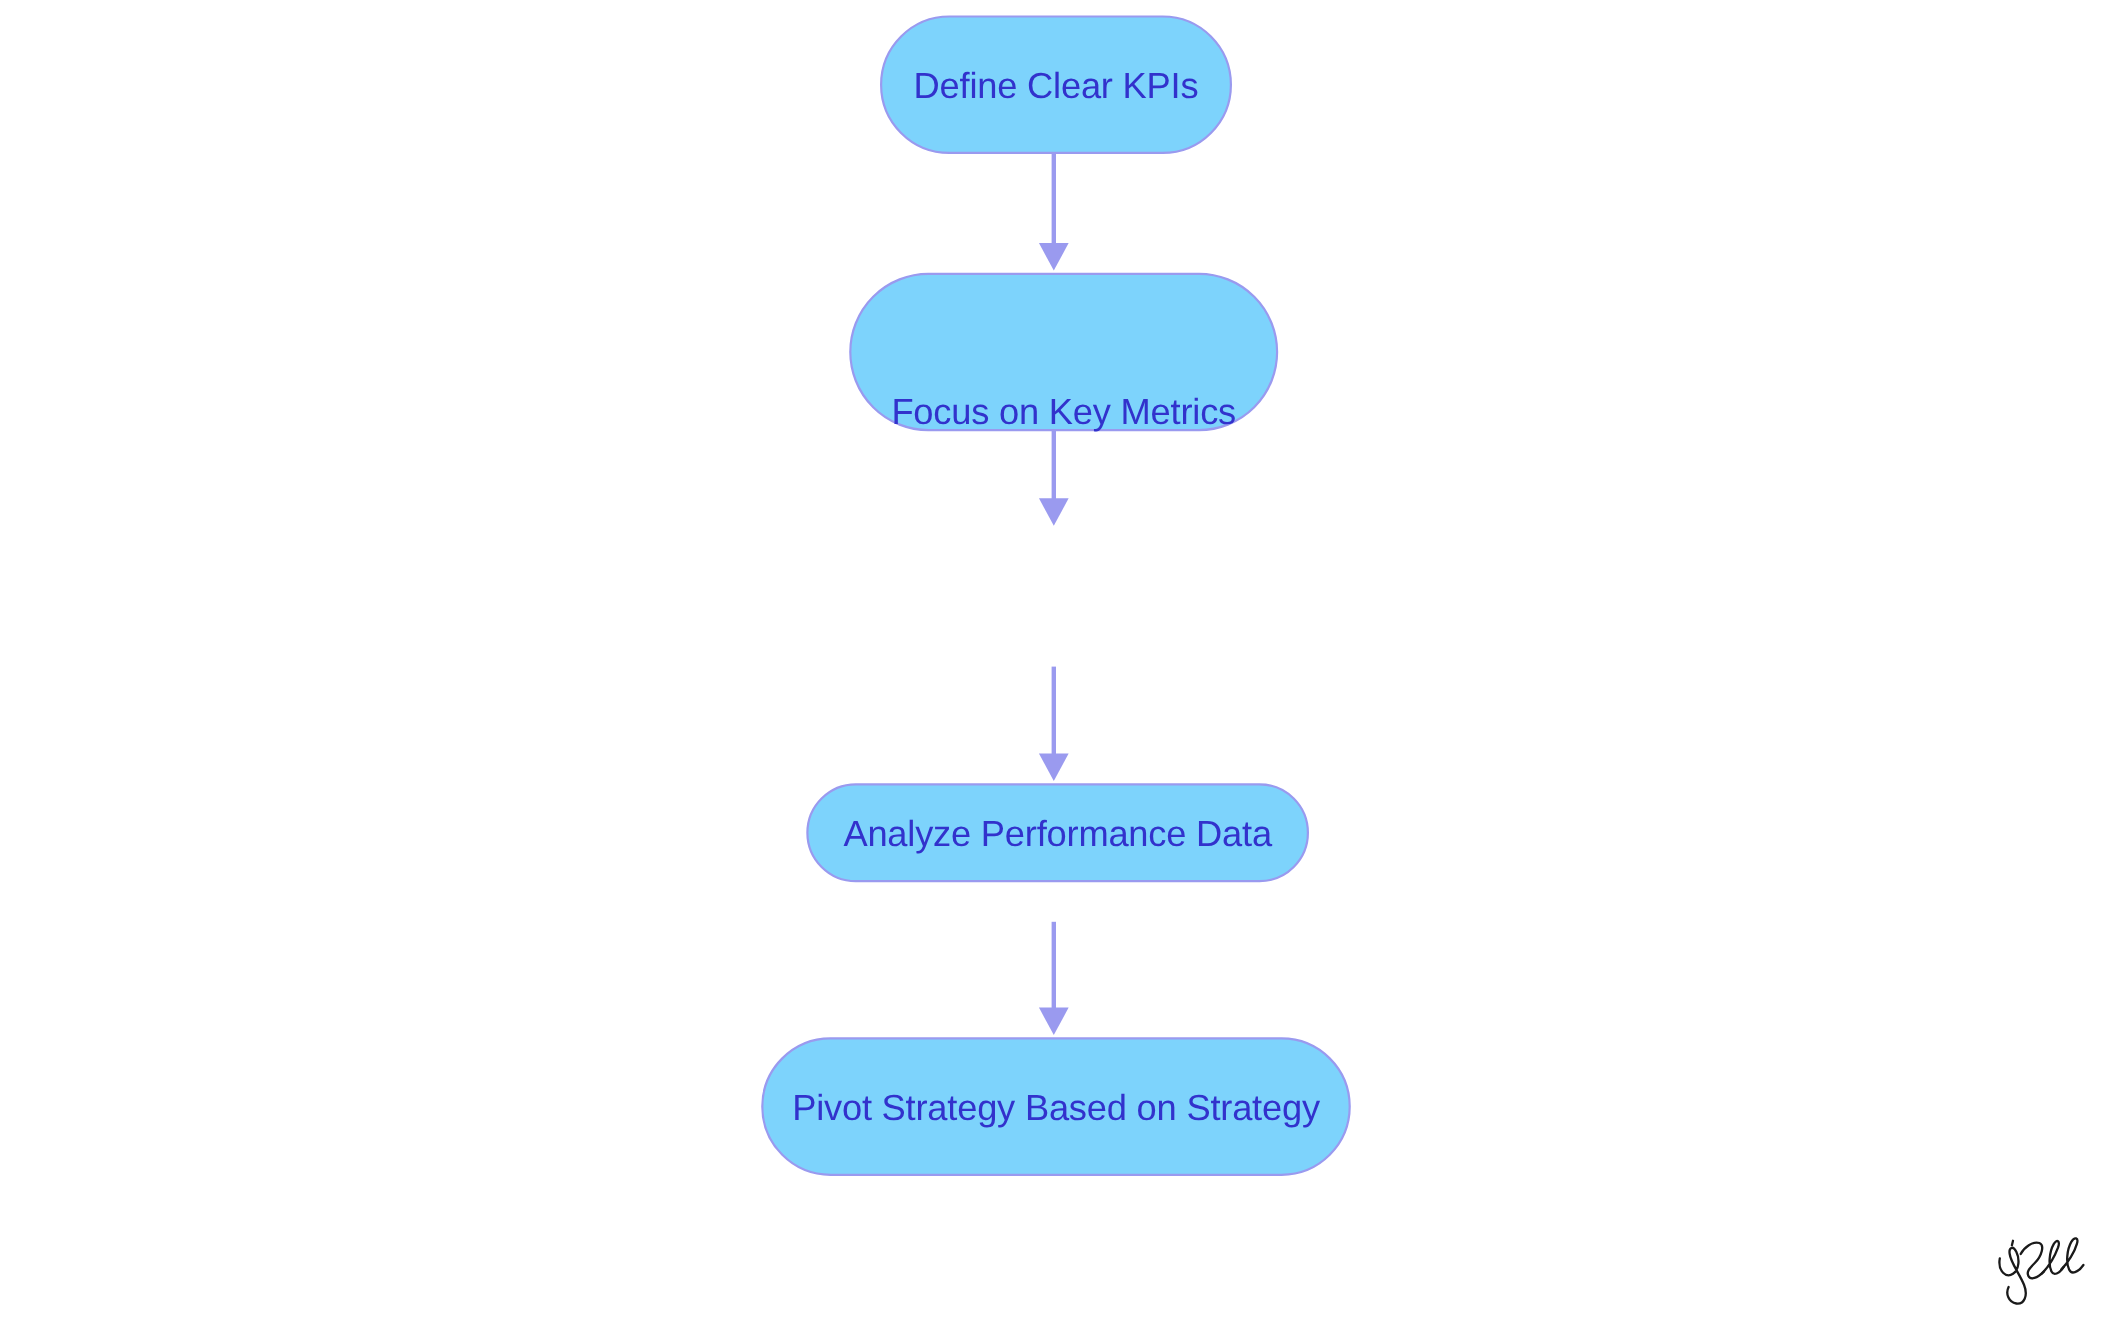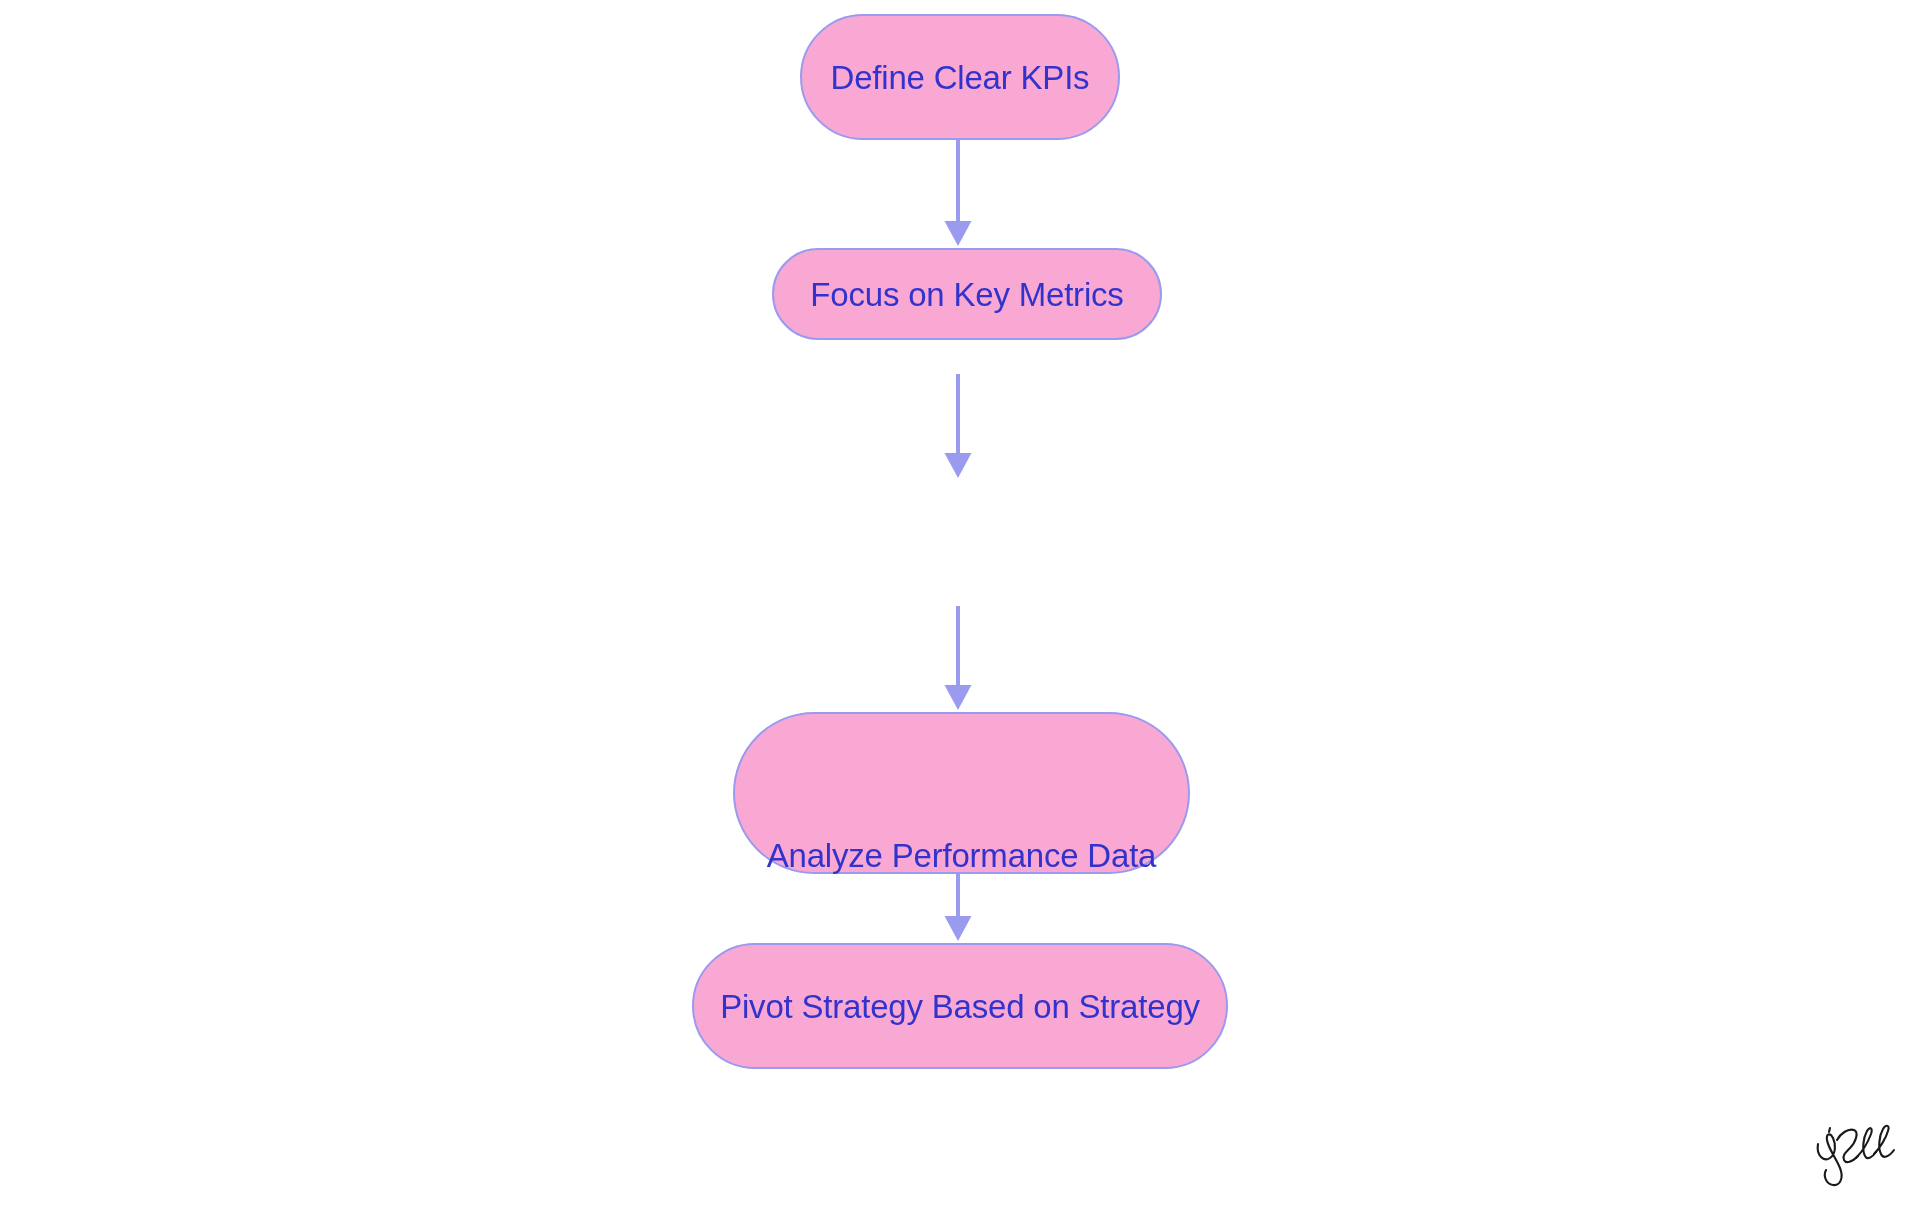--- a/index.html
+++ b/index.html
@@ -15,21 +15,21 @@
   }
   #stage {
     position: relative;
     width: 1920px;
     height: 1215px;
     background: #ffffff;
   }
   .flow-node {
     position: absolute;
     box-sizing: border-box;
-    background: #f9a8d4;
+    background: #7dd3fc;
     border: 2px solid #9a9aef;
     border-radius: 999px;
     display: flex;
     align-items: center;
     justify-content: center;
     color: #3232cc;
     font-size: 33px;
     font-weight: 400;
     letter-spacing: -0.2px;
     white-space: nowrap;
@@ -86,26 +86,26 @@
     <svg width="40" height="105" viewBox="0 0 40 105" aria-hidden="true">
       <line x1="20" y1="0" x2="20" y2="81" stroke="#9a9aef" stroke-width="4"></line>
       <polygon points="6.5,78 33.5,78 20,103" fill="#9a9aef"></polygon>
     </svg>
   </div>
 
   <div class="flow-node" style="left:800px; top:14px; width:320px; height:126px;">
     <span class="node-label">Define Clear KPIs</span>
   </div>
 
-  <div class="flow-node" style="left:772px; top:248px; width:390px; height:92px;">
+  <div class="flow-node" style="left:772px; top:248px; width:390px; height:144px;align-items:flex-end;">
     <span class="node-label">Focus on Key Metrics</span>
   </div>
 
 
-  <div class="flow-node" style="left:733px; top:712px; width:457px; height:162px;align-items:flex-end;">
+  <div class="flow-node" style="left:733px; top:712px; width:457px; height:90px;">
     <span class="node-label">Analyze Performance Data</span>
   </div>
 
   <div class="flow-node" style="left:692px; top:943px; width:536px; height:126px;">
     <span class="node-label">Pivot Strategy Based on Strategy</span>
   </div>
 
   <div id="watermark">
     <svg width="96" height="80" viewBox="0 0 96 80" aria-hidden="true">
       <g fill="none" stroke="#1a1a1a" stroke-width="2.1" stroke-linecap="round" stroke-linejoin="round">

